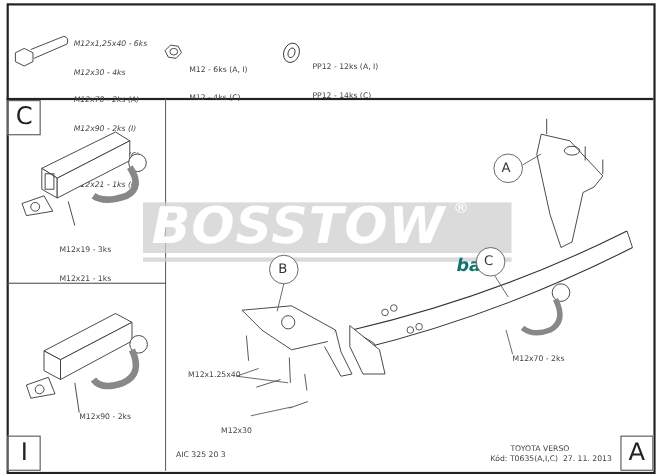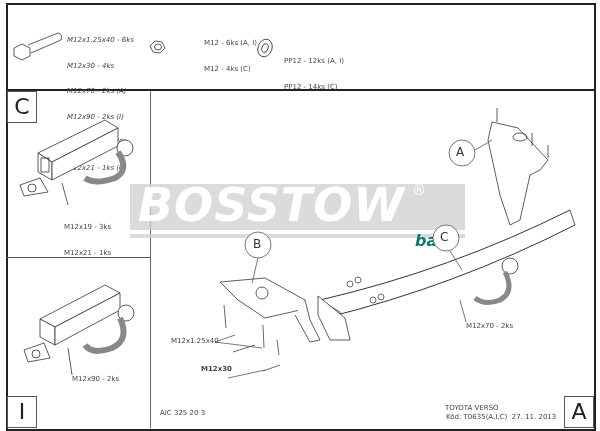--- a/index.html
+++ b/index.html
@@ -29,45 +29,45 @@
 <div class="abs" style="left:412px;top:182px;font-size:14px;font-style:italic;color:#fff;">®</div>
 
 <div class="lbl" style="left:67px;top:19px;font-style:italic;">
   <div>M12x1,25x40 - 6ks</div>
   <div>M12x30 - 4ks</div>
   <div>M12x70 - 2ks (A)</div>
   <div>M12x90 - 2ks (I)</div>
   <div>M12x19 - 3ks (C)</div>
   <div>M12x21 - 1ks (C)</div>
 </div>
-<div class="lbl" style="left:172px;top:22px;margin-left:32px;">
+<div class="lbl" style="left:172px;top:42px;">
   <div>M12 - 6ks (A, I)</div>
   <div>M12 - 4ks (C)</div>
 </div>
 <div class="lbl" style="left:284px;top:40px;">
   <div>PP12 - 12ks (A, I)</div>
   <div>PP12 - 14ks (C)</div>
 </div>
 
 <div class="box big" style="left:7px;top:91px;width:28px;height:30px;">C</div>
 <div class="box big" style="left:7px;top:396px;width:28px;height:30px;">I</div>
 <div class="box big" style="left:564px;top:396px;width:28px;height:30px;">A</div>
 
-<div class="lbl" style="left:64px;top:206px;">
+<div class="lbl" style="left:54px;top:206px;">
   <div>M12x19 - 3ks</div>
   <div>M12x21 - 1ks</div>
 </div>
 <div class="lbl" style="left:72px;top:375px;text-align:center;">M12x90 - 2ks</div>
 
 <div class="lbl" style="left:171px;top:337px;text-align:center;">M12x1.25x40</div>
-<div class="lbl" style="left:201px;top:365px;font-weight:bold;">M12x30</div>
+<div class="lbl" style="left:201px;top:388px;">M12x30</div>
 <div class="lbl" style="left:466px;top:322px;text-align:center;">M12x70 - 2ks</div>
 
 <div class="lbl" style="left:160px;top:409px;">AIC 325 20 3</div>
-<div class="lbl" style="left:445px;top:404px;">TOYOTA VERSO</div>
+<div class="lbl" style="left:464px;top:404px;">TOYOTA VERSO</div>
 <div class="lbl" style="left:446px;top:413px;">Kód: T0635(A,I,C)  27. 11. 2013</div>
 
 <svg width="600" height="431" fill="none" stroke="#333" stroke-width="0.8">
 
   <g>
     <polygon points="14,48 22,44 30,48 30,56 22,60 14,56" fill="#fff"></polygon>
     <line x1="28" y1="45" x2="58" y2="33"></line>
     <line x1="31" y1="53" x2="61" y2="40"></line>
     <path d="M58,33 Q63,34 61,40"></path>
   </g>

